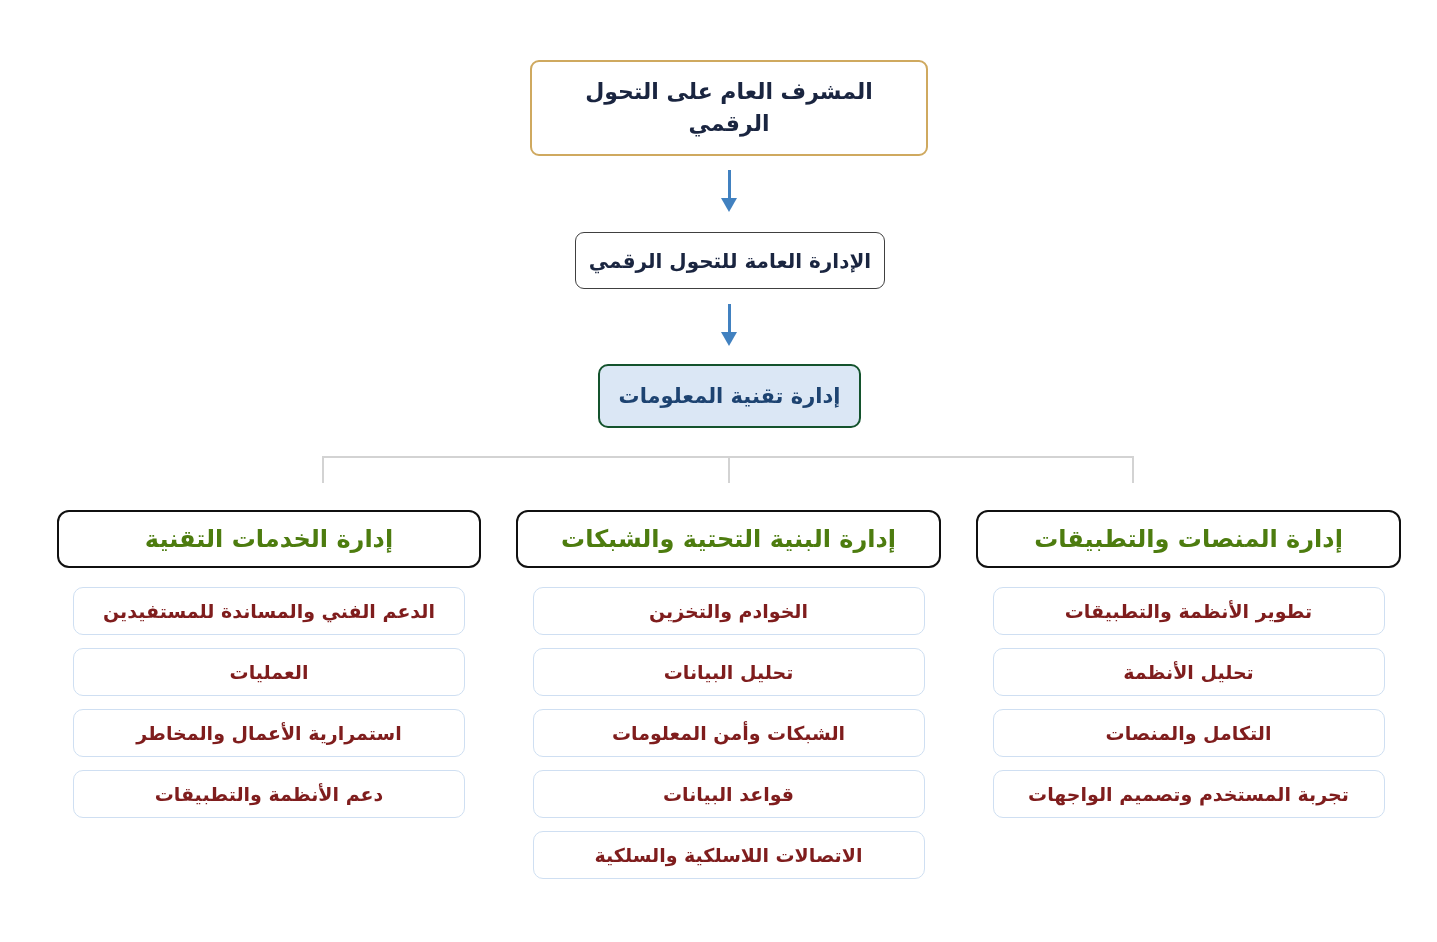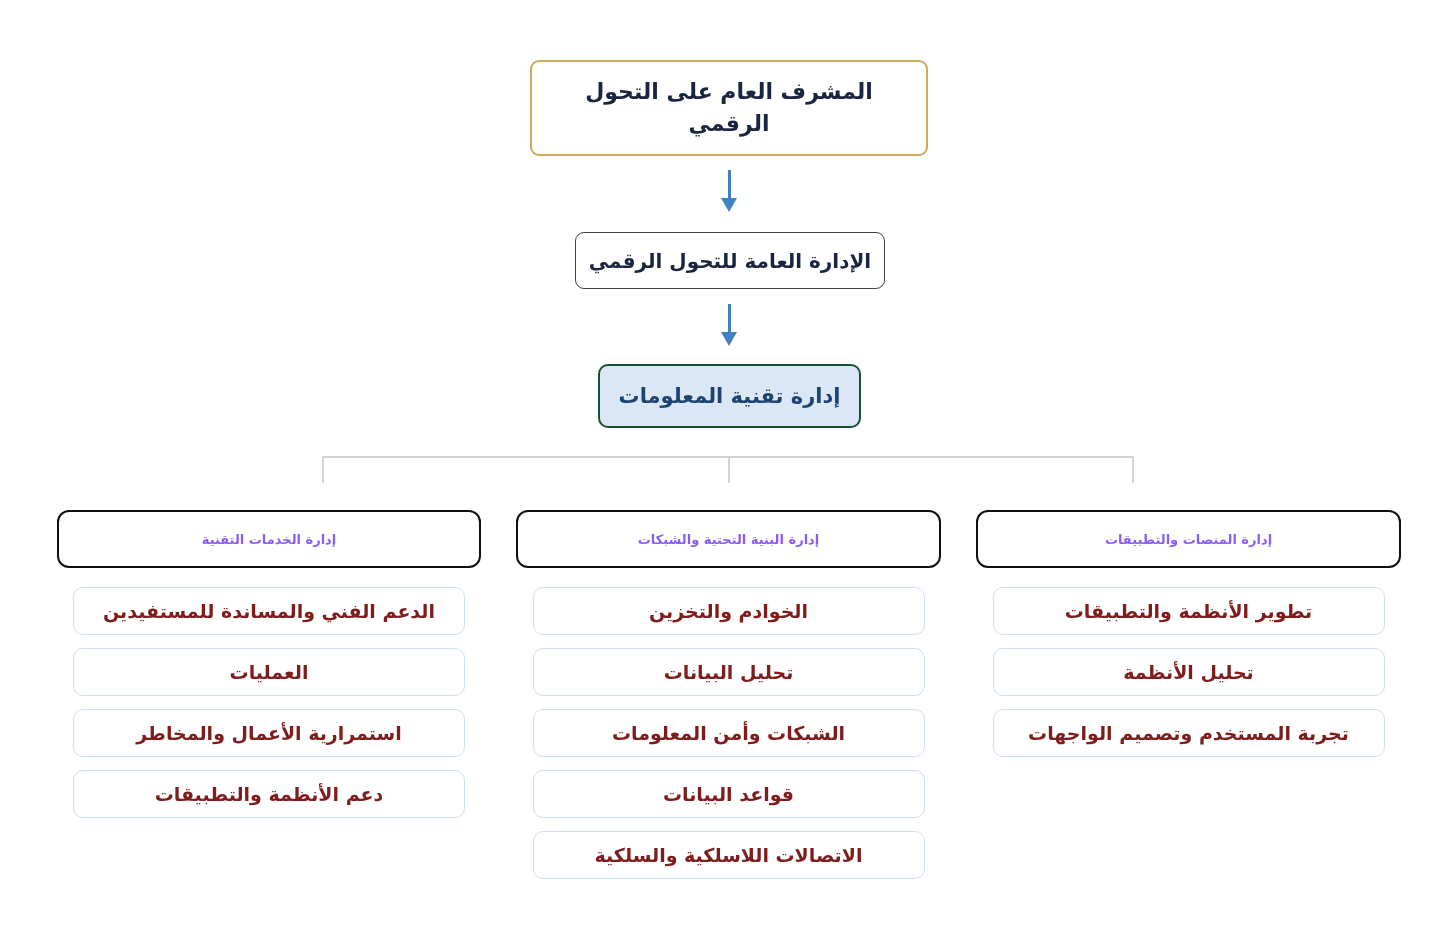--- a/index.html
+++ b/index.html
@@ -67,21 +67,21 @@
   .branch { position: absolute; top: 510px; }
   .branch-platforms      { left: 976px; width: 425px; }
   .branch-infrastructure { left: 516px; width: 425px; }
   .branch-services       { left: 57px;  width: 424px; }
   .branch-header {
     box-sizing: border-box;
     width: 100%; height: 58px;
     display: flex; align-items: center; justify-content: center;
     border: 2px solid #101010; border-radius: 12px;
     background: #ffffff;
-    font-weight: bold; font-size: 13px; color: #8b5cf6;
+    font-weight: bold; font-size: 24px; color: #4d7c0f;
     text-align: center;
     margin-left: 26px;
   }
   .branch-items { margin-top: 19px; }
   .branch-item {
     box-sizing: border-box;
     width: 392px; height: 48px;
     margin: 0 auto 13px auto;
     display: flex; align-items: center; justify-content: center;
     border: 1px solid #cfdff2; border-radius: 10px;
@@ -122,20 +122,21 @@
   <div class="bracket-v bracket-v-mid"></div>
   <div class="bracket-v bracket-v-right"></div>
 
   <div class="branch branch-platforms">
     <div class="branch-header">
       <span>إدارة المنصات والتطبيقات</span>
     </div>
     <div class="branch-items">
       <div class="branch-item">تطوير الأنظمة والتطبيقات</div>
       <div class="branch-item">تحليل الأنظمة</div>
+      <div class="branch-item">التكامل والمنصات</div>
       <div class="branch-item">تجربة المستخدم وتصميم الواجهات</div>
     </div>
   </div>
 
   <div class="branch branch-infrastructure">
     <div class="branch-header">
       <span>إدارة البنية التحتية والشبكات</span>
     </div>
     <div class="branch-items">
       <div class="branch-item">الخوادم والتخزين</div>

